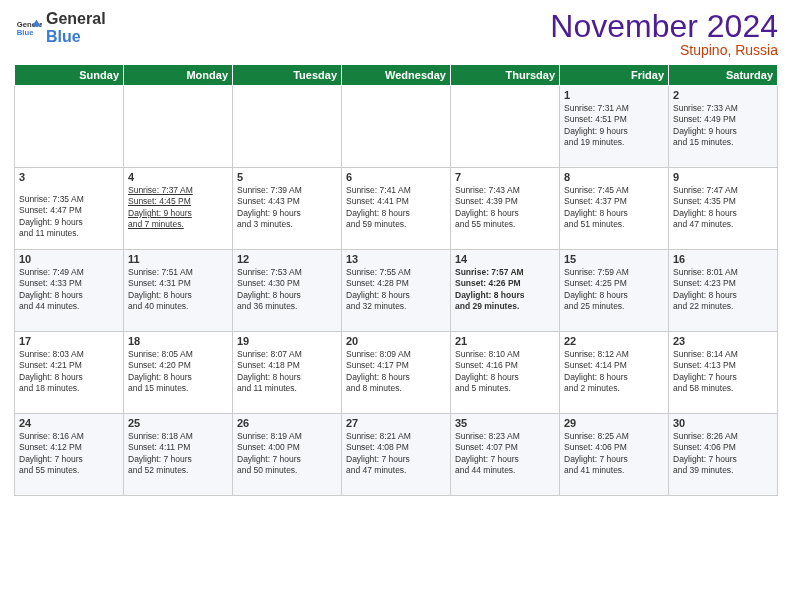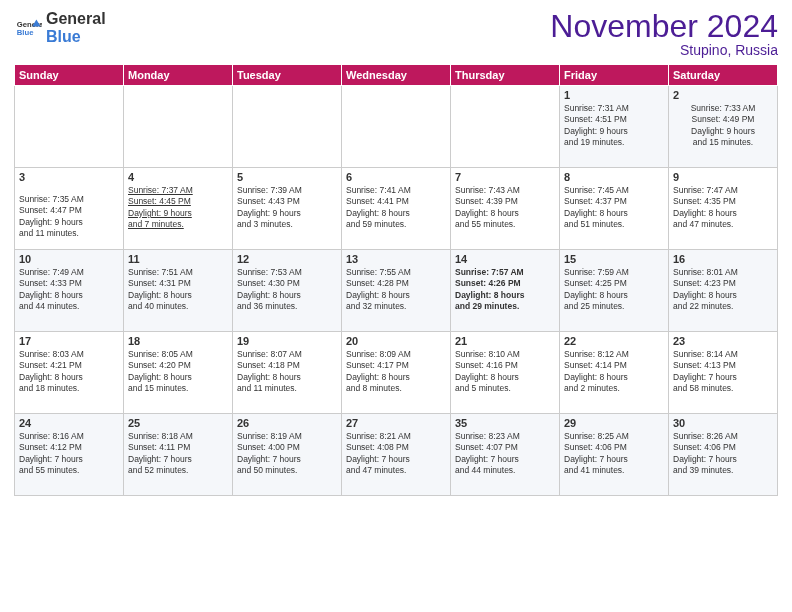--- a/index.html
+++ b/index.html
@@ -43,34 +43,34 @@
       text-align: right;
     }
     .month-title {
       font-size: 32px;
       font-weight: normal;
       color: #4c1d95;
       line-height: 1;
     }
     .location {
       font-size: 14px;
-      color: #4c1d95;
+      color: #c2410c;
     }
     table {
       width: 100%;
       border-collapse: collapse;
       table-layout: fixed;
     }
     thead tr th {
-      background: #be185d;
+      background: #15803d;
       color: #fff;
       font-size: 11px;
       font-weight: bold;
       padding: 4px 4px;
-      text-align: left;
+      text-align: right;
       border: 1px solid #fff;
     }
     tbody tr td {
       vertical-align: top;
       border: 1px solid #ccc;
       padding: 3px 4px;
       font-size: 9px;
       color: #333;
       height: 82px;
       background: #fff;
@@ -140,21 +140,21 @@
           <td class="empty"></td>
           <td>
             <span class="day-num">1</span>
             <div class="day-info" style="white-space: pre-line;">Sunrise: 7:31 AM
 Sunset: 4:51 PM
 Daylight: 9 hours
 and 19 minutes.</div>
           </td>
           <td>
             <span class="day-num">2</span>
-            <div class="day-info" style="white-space: pre-line; text-align: center;">Sunrise: 7:33 AM
+            <div class="day-info" style="white-space: pre-line;">Sunrise: 7:33 AM
 Sunset: 4:49 PM
 Daylight: 9 hours
 and 15 minutes.</div>
           </td>
         </tr>
         <tr>
           <td>
             <span class="day-num">3</span>
             <div class="day-info" style="white-space: pre-line; margin-top: 11px;">Sunrise: 7:35 AM
 Sunset: 4:47 PM

